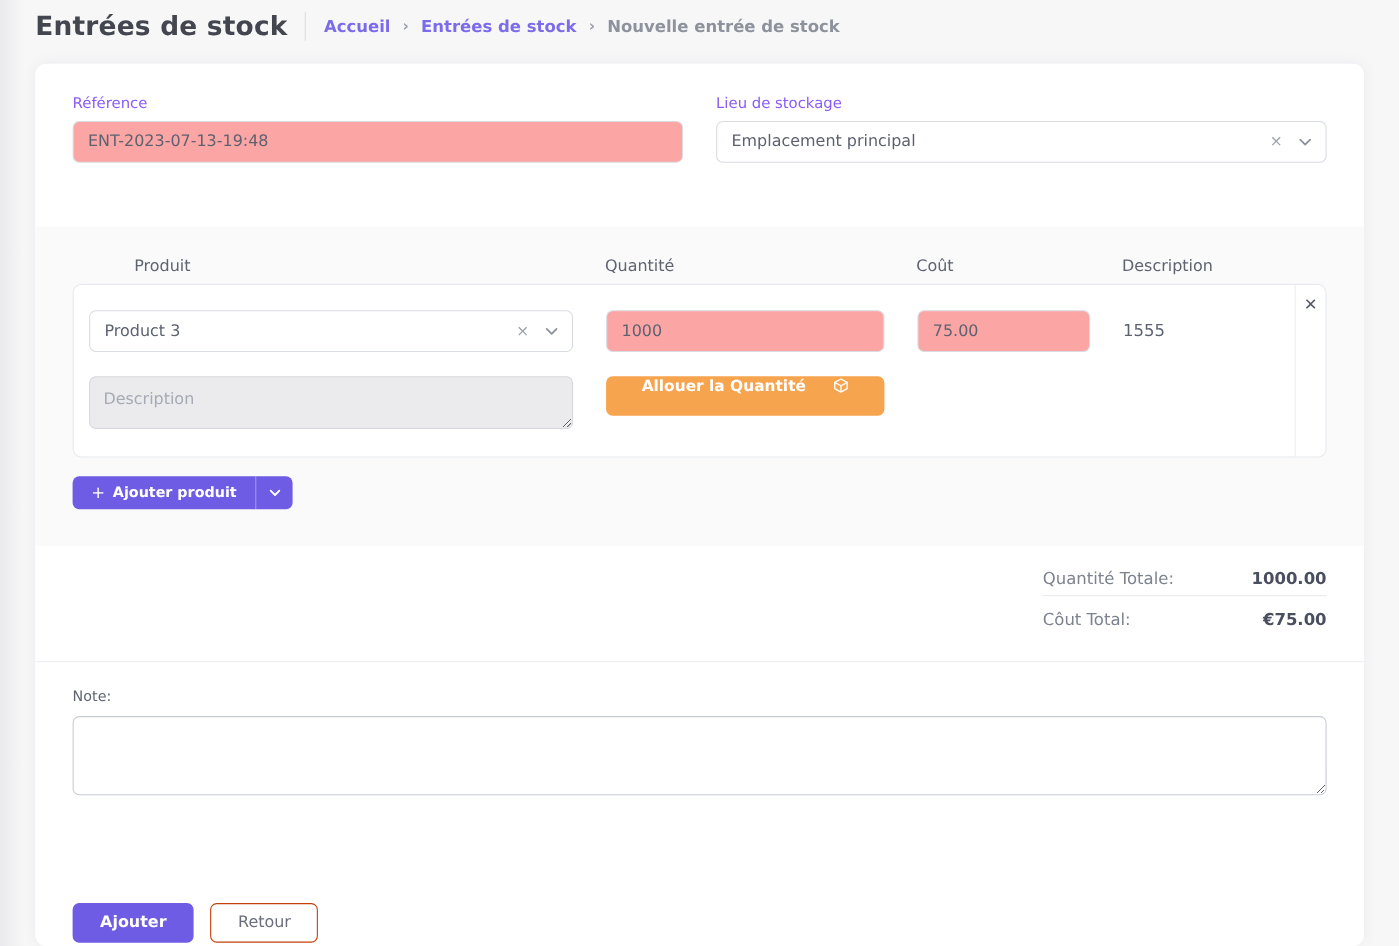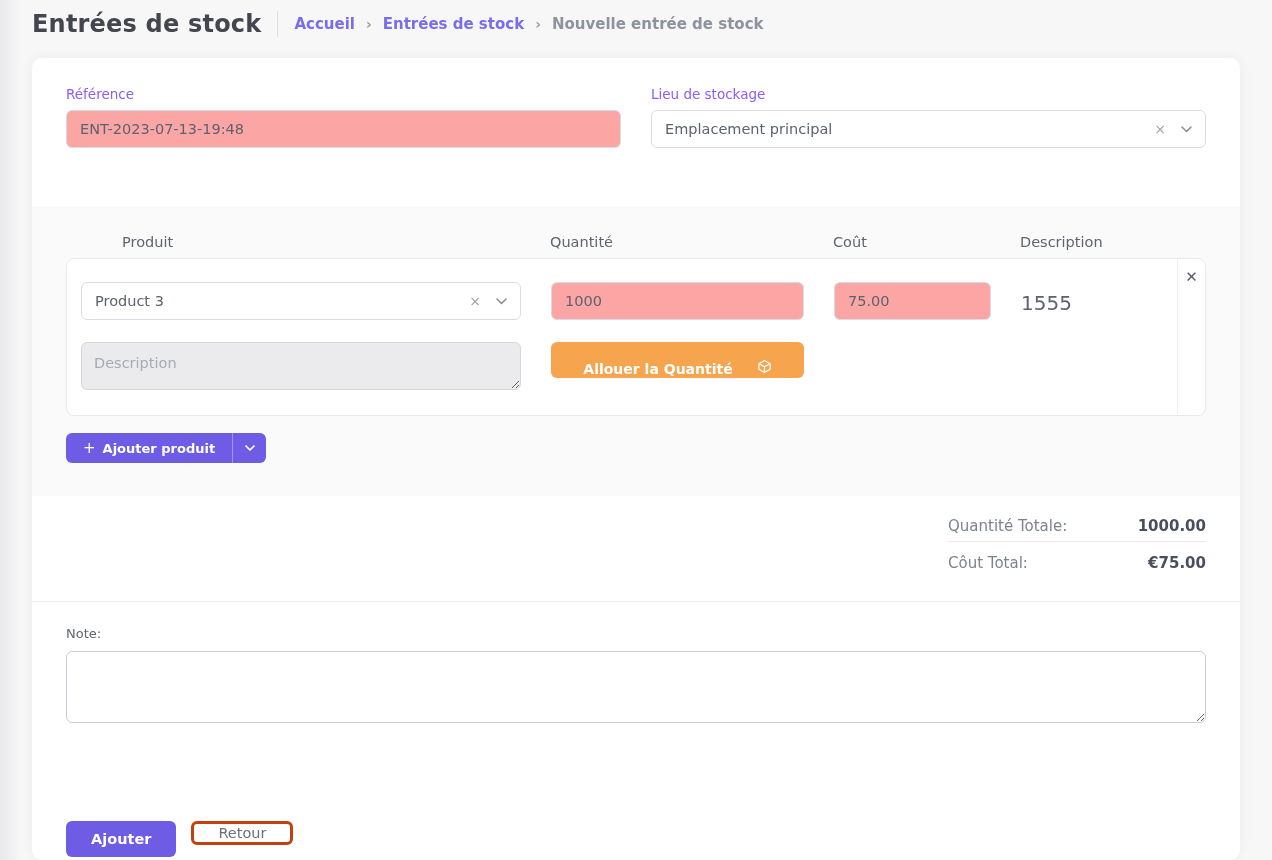--- a/index.html
+++ b/index.html
@@ -46,30 +46,30 @@
   
   .sec-products{ background:#fafafb; padding:28px 34px 33px; }
   .grid-cols{ display:grid; grid-template-columns:440px 253px 157px 1fr; column-gap:30px; }
   .col-headers{ padding:0 41px 8px 14px; font-size:14.5px; color:#5f6470; }
   .col-headers .h:first-child{ text-indent:2px;margin-left:40px; }
   .row-box{
     position:relative; background:#fff; border:1px solid #e7e9ee; border-radius:8px;
     padding:23px 41px 21px 14px;
   }
   .row-grid{ row-gap:22px; }
-  .avail-val{ font-size:20px; color:#5d6270; padding-top:9px; }
+  .avail-val{ font-size:15px; color:#5d6270; padding-top:9px; }
   .desc-area{
     width:100%; height:48px; background:#ebebed; border:1px solid #d6d8dd; border-radius:6px;
     padding:12px 12px; font:inherit; font-size:14.5px; color:#5d6270; resize:both; outline:none;
   }
   .desc-area::placeholder{ color:#a6aab4; }
   .allocate-btn{
     width:100%; height:36px; background:#f7a44f; border:none; border-radius:6px;
     color:#fff; font-weight:700; font-size:14px; font-family:inherit;
-    display:flex; align-items:flex-end; justify-content:center; gap:24px; cursor:pointer;
+    display:flex; align-items:flex-start; justify-content:center; gap:24px; cursor:pointer;
   }
   .close-col{
     position:absolute; top:0; right:0; bottom:0; width:28px;
     border-left:1px solid #eceef2; display:flex; justify-content:center; align-items:flex-start;
     padding-top:11px;
   }
   .row-close{ background:none; border:none; font-size:15px; color:#565b68; cursor:pointer; padding:0; line-height:1; font-family:inherit; }
   .add-split{
     margin-top:17px; display:inline-flex; align-items:stretch; height:30px;
     background:#6e5ce4; border-radius:6px; overflow:hidden; color:#fff; cursor:pointer;
@@ -93,21 +93,21 @@
     width:100%; height:72px; border:1px solid #c8ccd4; border-radius:6px;
     padding:10px 12px; font:inherit; font-size:14.5px; color:#5d6270; resize:both; outline:none; background:#fff;
   }
   
   .sec-actions{ padding:94px 34px 0; display:flex; gap:15px; }
   .btn-primary{
     height:36px; padding:0 25px; background:#6e5ce4; color:#fff; border:none; border-radius:6px;
     font-weight:700; font-size:14.5px; font-family:inherit; cursor:pointer;
   }
   .btn-outline{
-    height:24px; padding:0 24px; background:#fff; color:#6a6f7b; border:3px solid #c2410c; border-radius:6px;
+    height:36px; padding:0 24px; background:#fff; color:#6a6f7b; border:1px solid #c2410c; border-radius:6px;
     font-size:14.5px; font-family:inherit; cursor:pointer;
   }
 </style>
 </head>
 <body>
 
 <div class="left-shade"></div>
 
 <header class="topbar">
   <h1 class="page-title">Entrées de stock</h1>

